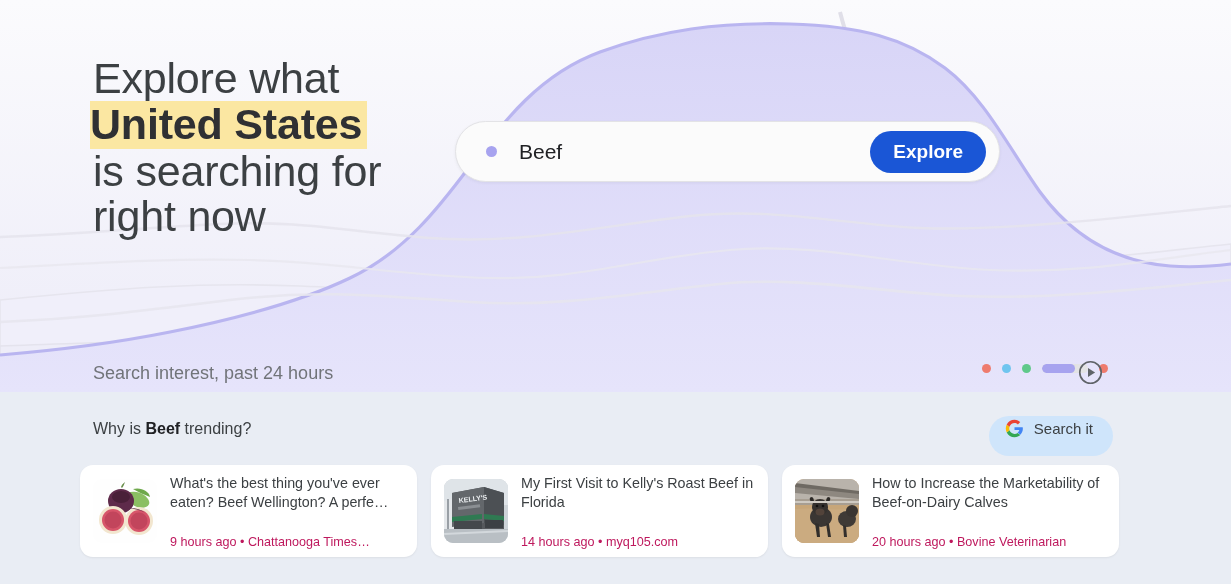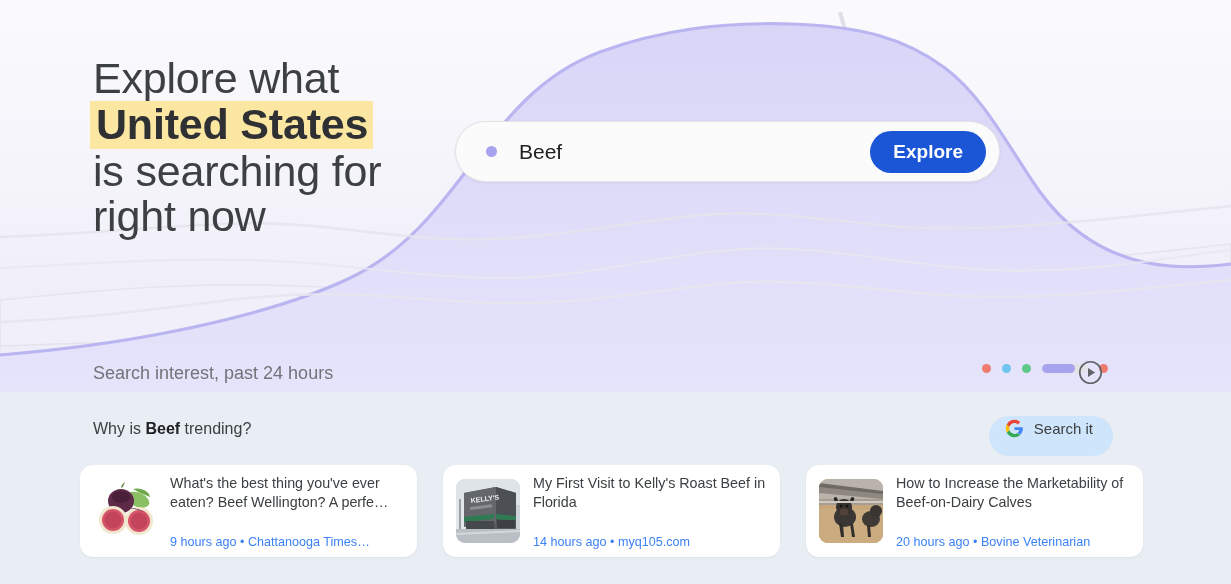--- a/index.html
+++ b/index.html
@@ -25,21 +25,21 @@
     width: 360px; z-index: 5;
   }
   .hero-copy .line {
     font-size: 43px; line-height: 45px; color: #3c4043;
     font-weight: 400; letter-spacing: -0.2px; white-space: nowrap;
   }
   .hero-copy .hl {
     display: inline-block;
     background: #fbe7a2;
     font-weight: 700;
-    padding: 1px 5px 2px 6px;
+    padding: 1px 5px 2px 0;
     margin-left: -3px;
     color: #2f3033;
   }
 
   
   .searchbar {
     position: absolute; left: 455px; top: 121px;
     width: 545px; height: 61px;
     background: #fbfbfb;
     border: 1px solid #e3e3e6;
@@ -100,42 +100,42 @@
     position: absolute; right: 118px; top: 24px;
     display: flex; align-items: center; gap: 10px;
     background: #cfe5fb; border: none; border-radius: 20px;
     height: 40px; padding: 0 20px 16px 16px;
     cursor: pointer; font-family: "Liberation Sans", sans-serif;
   }
   .searchit span { font-size: 15px; color: #3c4043; }
 
   .cards {
     position: absolute; left: 80px; top: 73px;
-    display: flex; gap: 26px;
+    display: flex; gap: 14px;
   }
   .card {
     width: 337px; height: 92px;
     background: #fff; border-radius: 13px;
     display: flex; align-items: center;
     padding: 0 14px 0 13px;
     box-shadow: 0 1px 2px rgba(60,64,67,.08);
     cursor: pointer; overflow: hidden;
   }
   .thumb {
     width: 64px; height: 64px; border-radius: 9px;
     flex: 0 0 auto; overflow: hidden; background: #fff;
   }
   .thumb svg { display: block; width: 64px; height: 64px; }
   .card-body { margin-left: 13px; min-width: 0; flex: 1 1 auto; }
   .card-title {
     font-size: 14.3px; line-height: 19px; color: #3c4043;
     max-height: 38px; overflow: hidden;
   }
   .card-meta {
-    margin-top: 23px; font-size: 12.6px; color: #3b82f6;
+    margin-top: 23px; font-size: 12.6px; color: #be185d;
     white-space: nowrap; overflow: hidden;
   }
 </style>
 </head>
 <body>
 
 <div class="page">
 
   <div class="hero">
 

